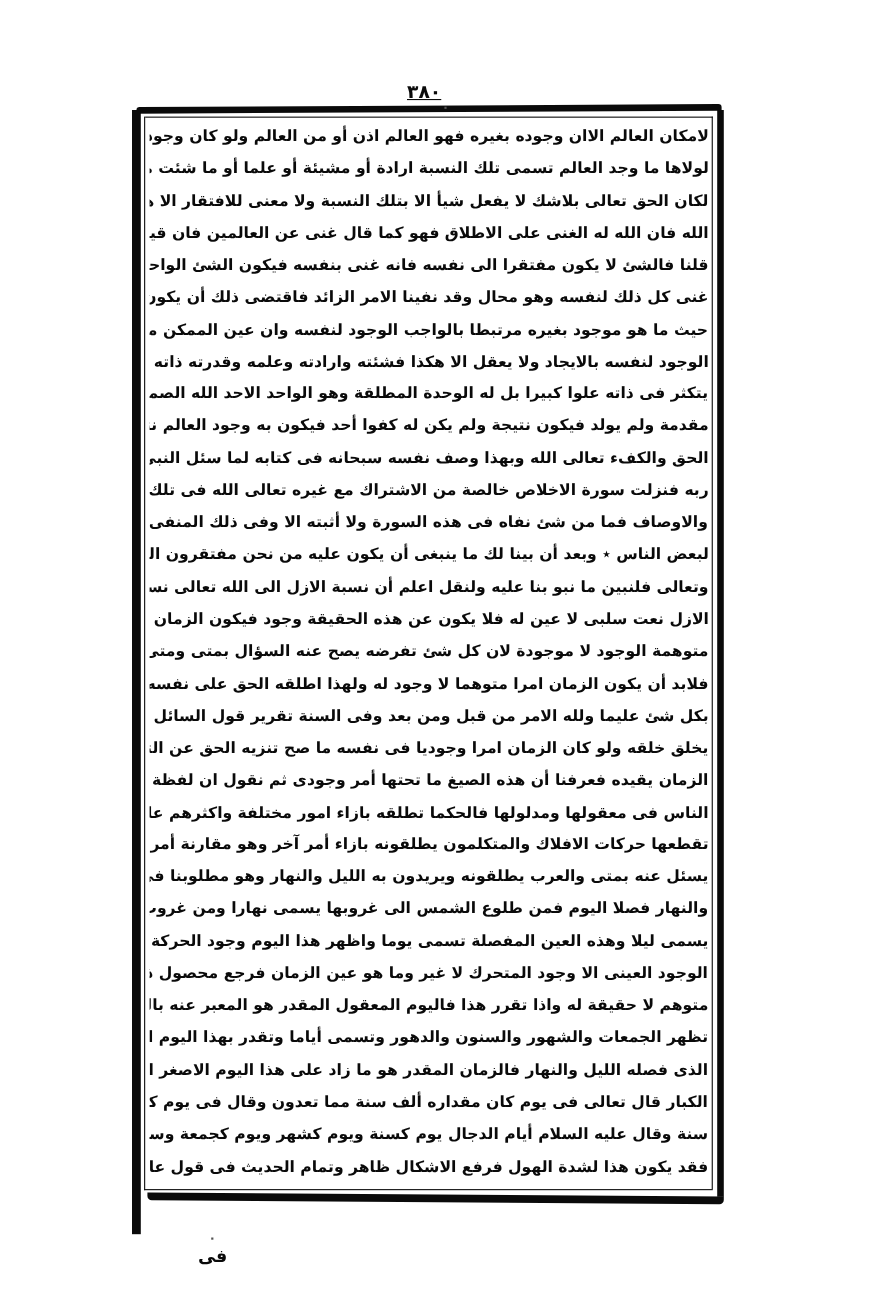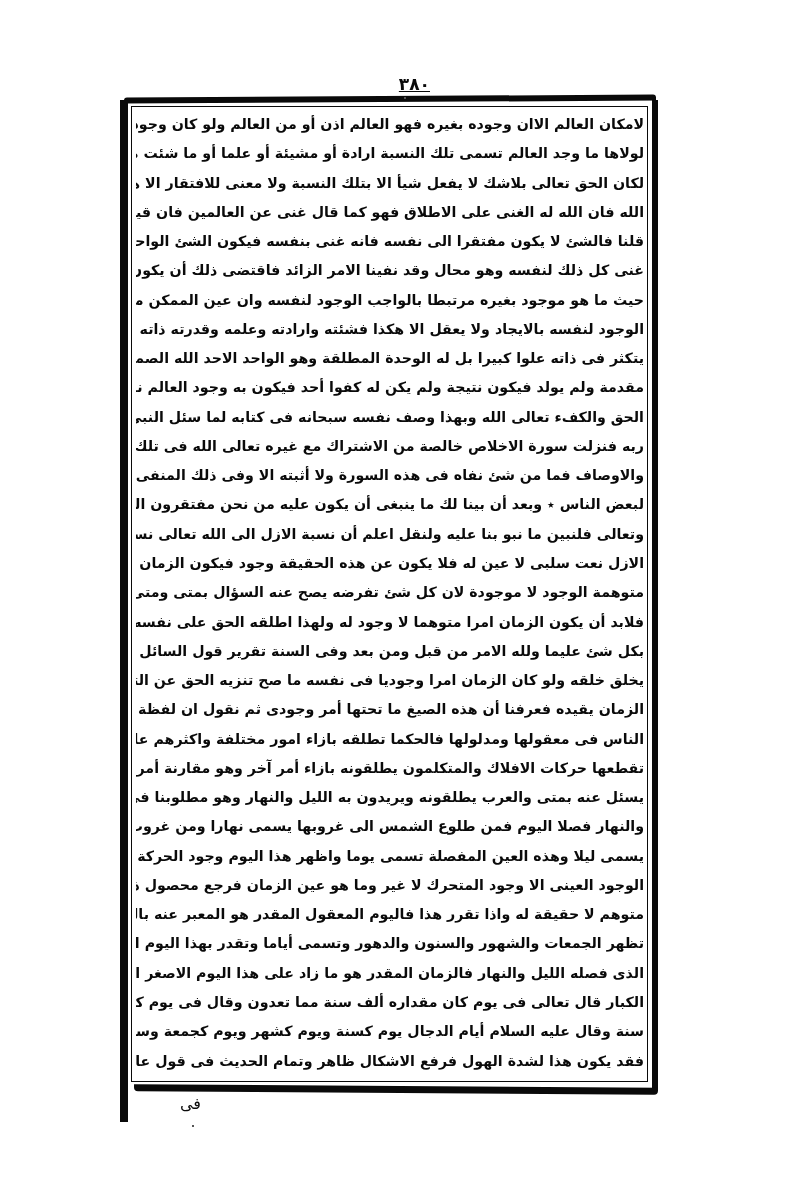--- a/index.html
+++ b/index.html
@@ -13,21 +13,21 @@
       position: relative;
       overflow: hidden;
       font-family: "DejaVu Sans", sans-serif;
       color: #0a0a0a;
     }
     .page-number {
       position: absolute;
       top: 74px;
       left: 370px;
       width: 60px;
-      text-align: right;
+      text-align: left;
       font-size: 17px;
       font-weight: bold;
       direction: rtl;
       letter-spacing: 1px;
       text-decoration: underline;
     }
     
     .frame-top {
       position: absolute;
       left: 124px;
@@ -112,23 +112,23 @@
       overflow: hidden;
       text-align: justify;
       text-align-last: justify;
       direction: rtl;
       unicode-bidi: plaintext;
       font-family: "DejaVu Sans", sans-serif;
     }
     .catchword {
       position: absolute;
       left: 180px;
-      top: 1094px;
+      top: 1132px;
       font-size: 16px;
-      font-weight: normal;
+      font-weight: bold;
       direction: rtl;
     }
     .speck {
       position: absolute;
       width: 2px;
       height: 2px;
       background: #555;
     }
   </style>
 </head>

